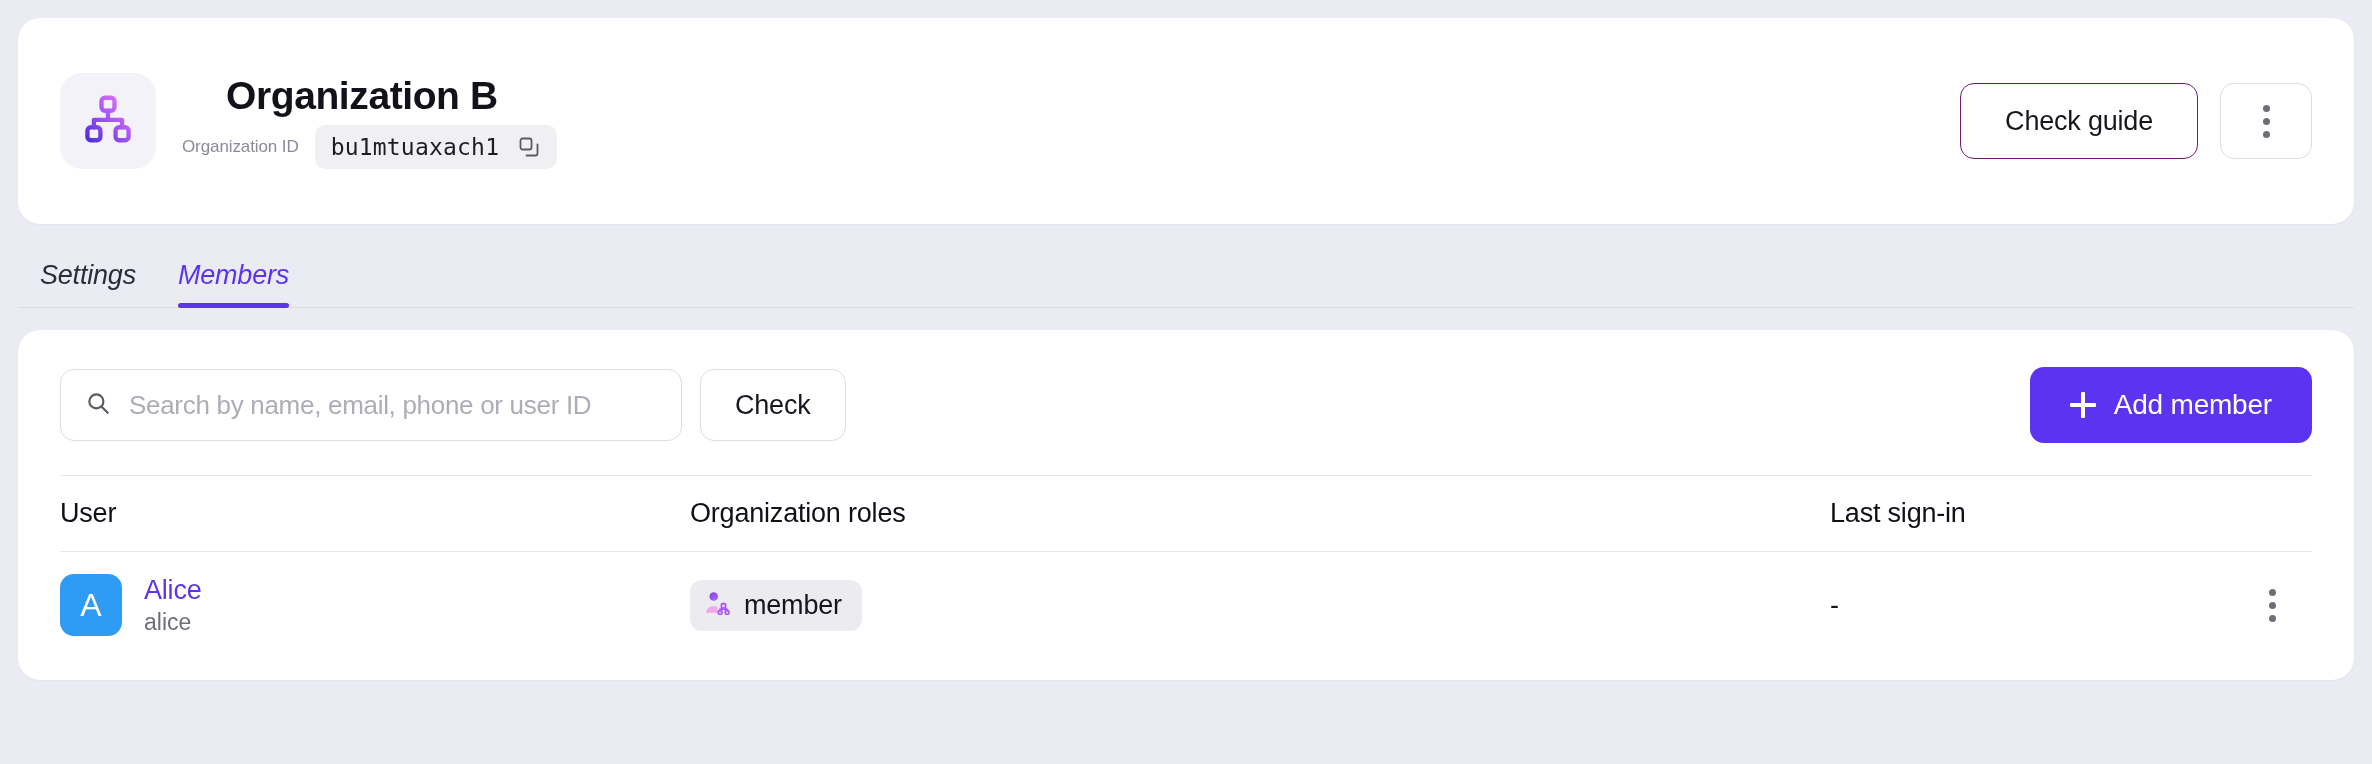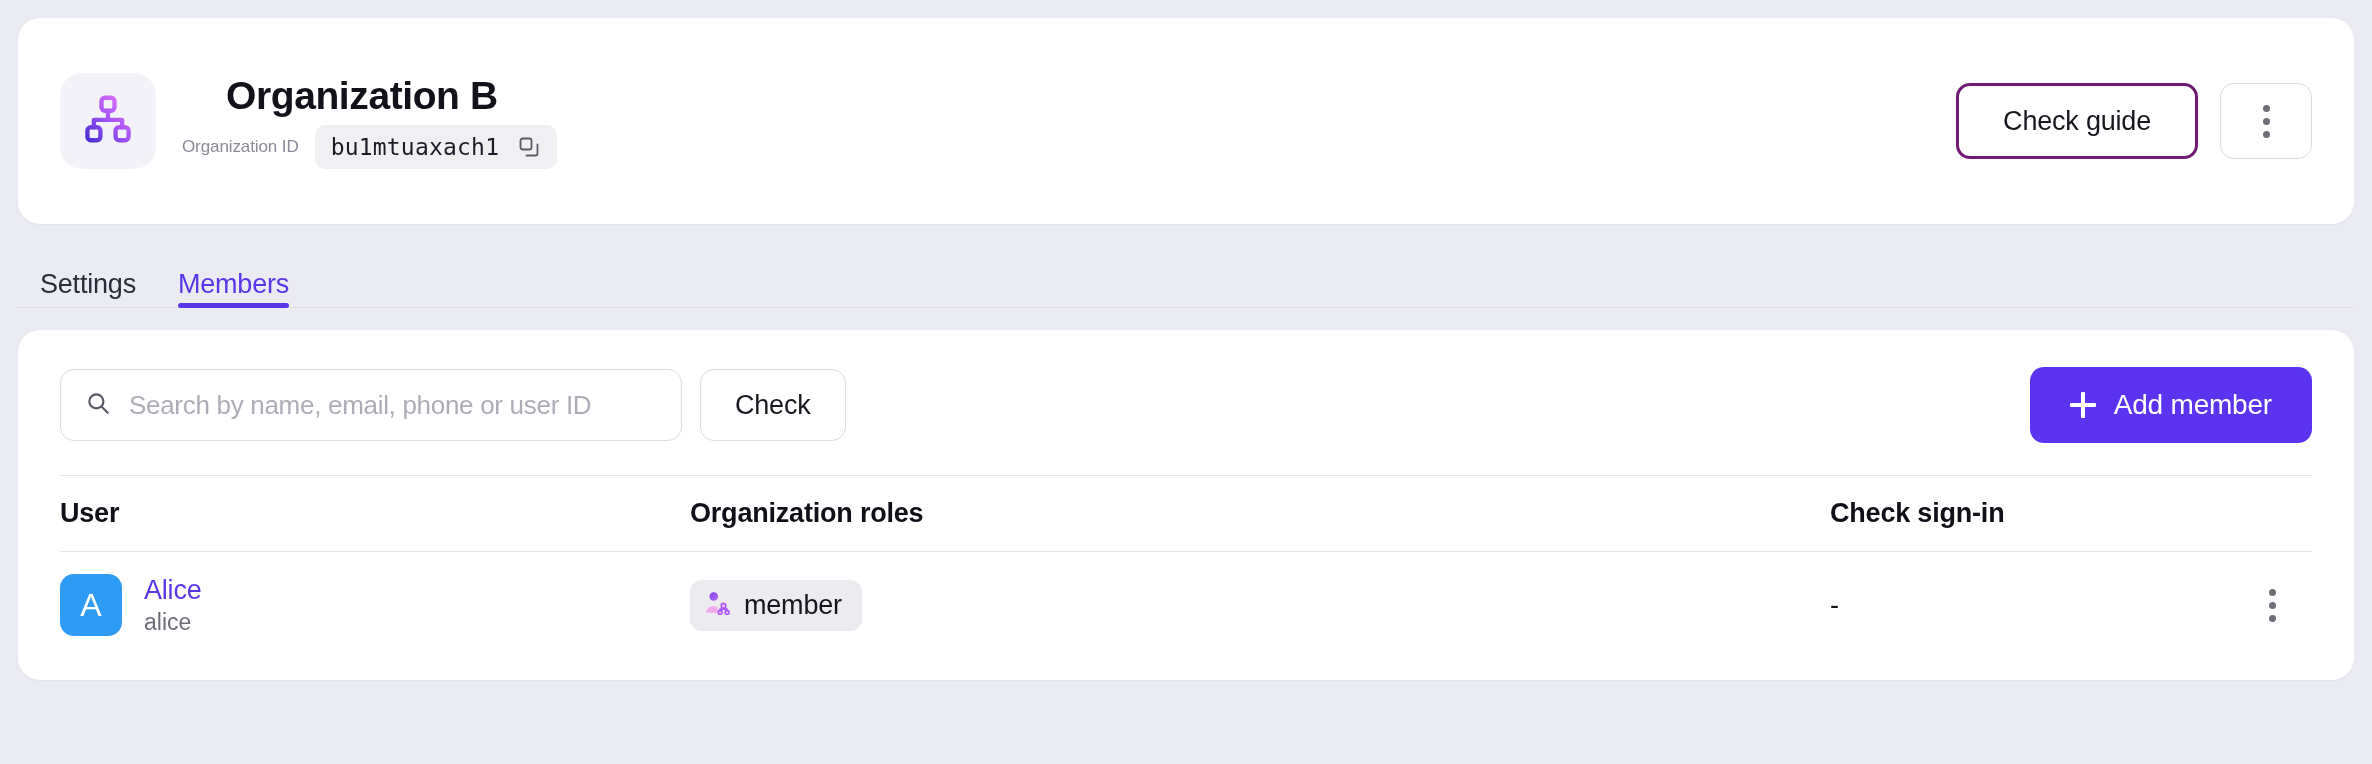--- a/index.html
+++ b/index.html
@@ -76,21 +76,21 @@
     font-size: 23px;
     color: #1c1c27;
     letter-spacing: 0.2px;
   }
 
   .copy-icon { display: flex; align-items: center; }
 
   .header-right { display: flex; align-items: center; gap: 22px; }
 
   .btn-outline {
-    border: 3px solid #701a75;
+    border: 1px solid #701a75;
     border-radius: 14px;
     background: #ffffff;
     height: 76px;
     padding: 0 44px;
     font-size: 27px;
     color: #17171f;
     font-family: "Liberation Sans", sans-serif;
     display: flex; align-items: center; justify-content: center;
     cursor: pointer;
     letter-spacing: -0.2px;
@@ -116,25 +116,26 @@
     padding: 0 22px;
     margin-top: 22px;
     height: 62px;
     border-bottom: 1px solid #dededf;
     position: relative;
   }
 
   .tab {
     font-size: 27px;
     color: #2d2d39;
-    padding-bottom: 8px;
+    padding-bottom: 17px;
     cursor: pointer;
     letter-spacing: -0.2px;
     position: relative;
     top: 1px;
+    font-style: italic;
   }
 
   .tab.active { color: #5b36e8; }
 
   .tab.active::after {
     content: "";
     position: absolute;
     left: 0; right: 0; bottom: 0;
     height: 5px;
     border-radius: 3px;
@@ -221,21 +222,21 @@
   }
   .plus-icon::before { left: 0; top: 11px; width: 26px; height: 4px; }
   .plus-icon::after { top: 0; left: 11px; height: 26px; width: 4px; }
 
   
   table { width: 100%; border-collapse: collapse; table-layout: fixed; }
 
   thead th {
     text-align: left;
     font-size: 27px;
-    font-weight: 700;
+    font-weight: 400;
     color: #101018;
     padding: 22px 0;
     border-top: 1px solid #e6e6ea;
     border-bottom: 1px solid #e6e6ea;
     letter-spacing: -0.2px;
   }
 
   .col-user { width: 630px; }
   .col-roles { width: 1140px; }
   .col-sign { width: 420px; }
@@ -375,21 +376,21 @@
       <colgroup>
         <col class="col-user">
           <col class="col-roles">
           <col class="col-sign">
           <col class="col-actions">
       </colgroup>
       <thead>
         <tr>
           <th>User</th>
           <th>Organization roles</th>
-          <th>Check sign-in</th>
+          <th>Last sign-in</th>
           <th></th>
         </tr>
       </thead>
       <tbody>
         <tr>
           <td>
             <div class="user-cell">
               <div class="avatar">A</div>
               <div class="user-text">
                 <span class="user-name">Alice</span>

